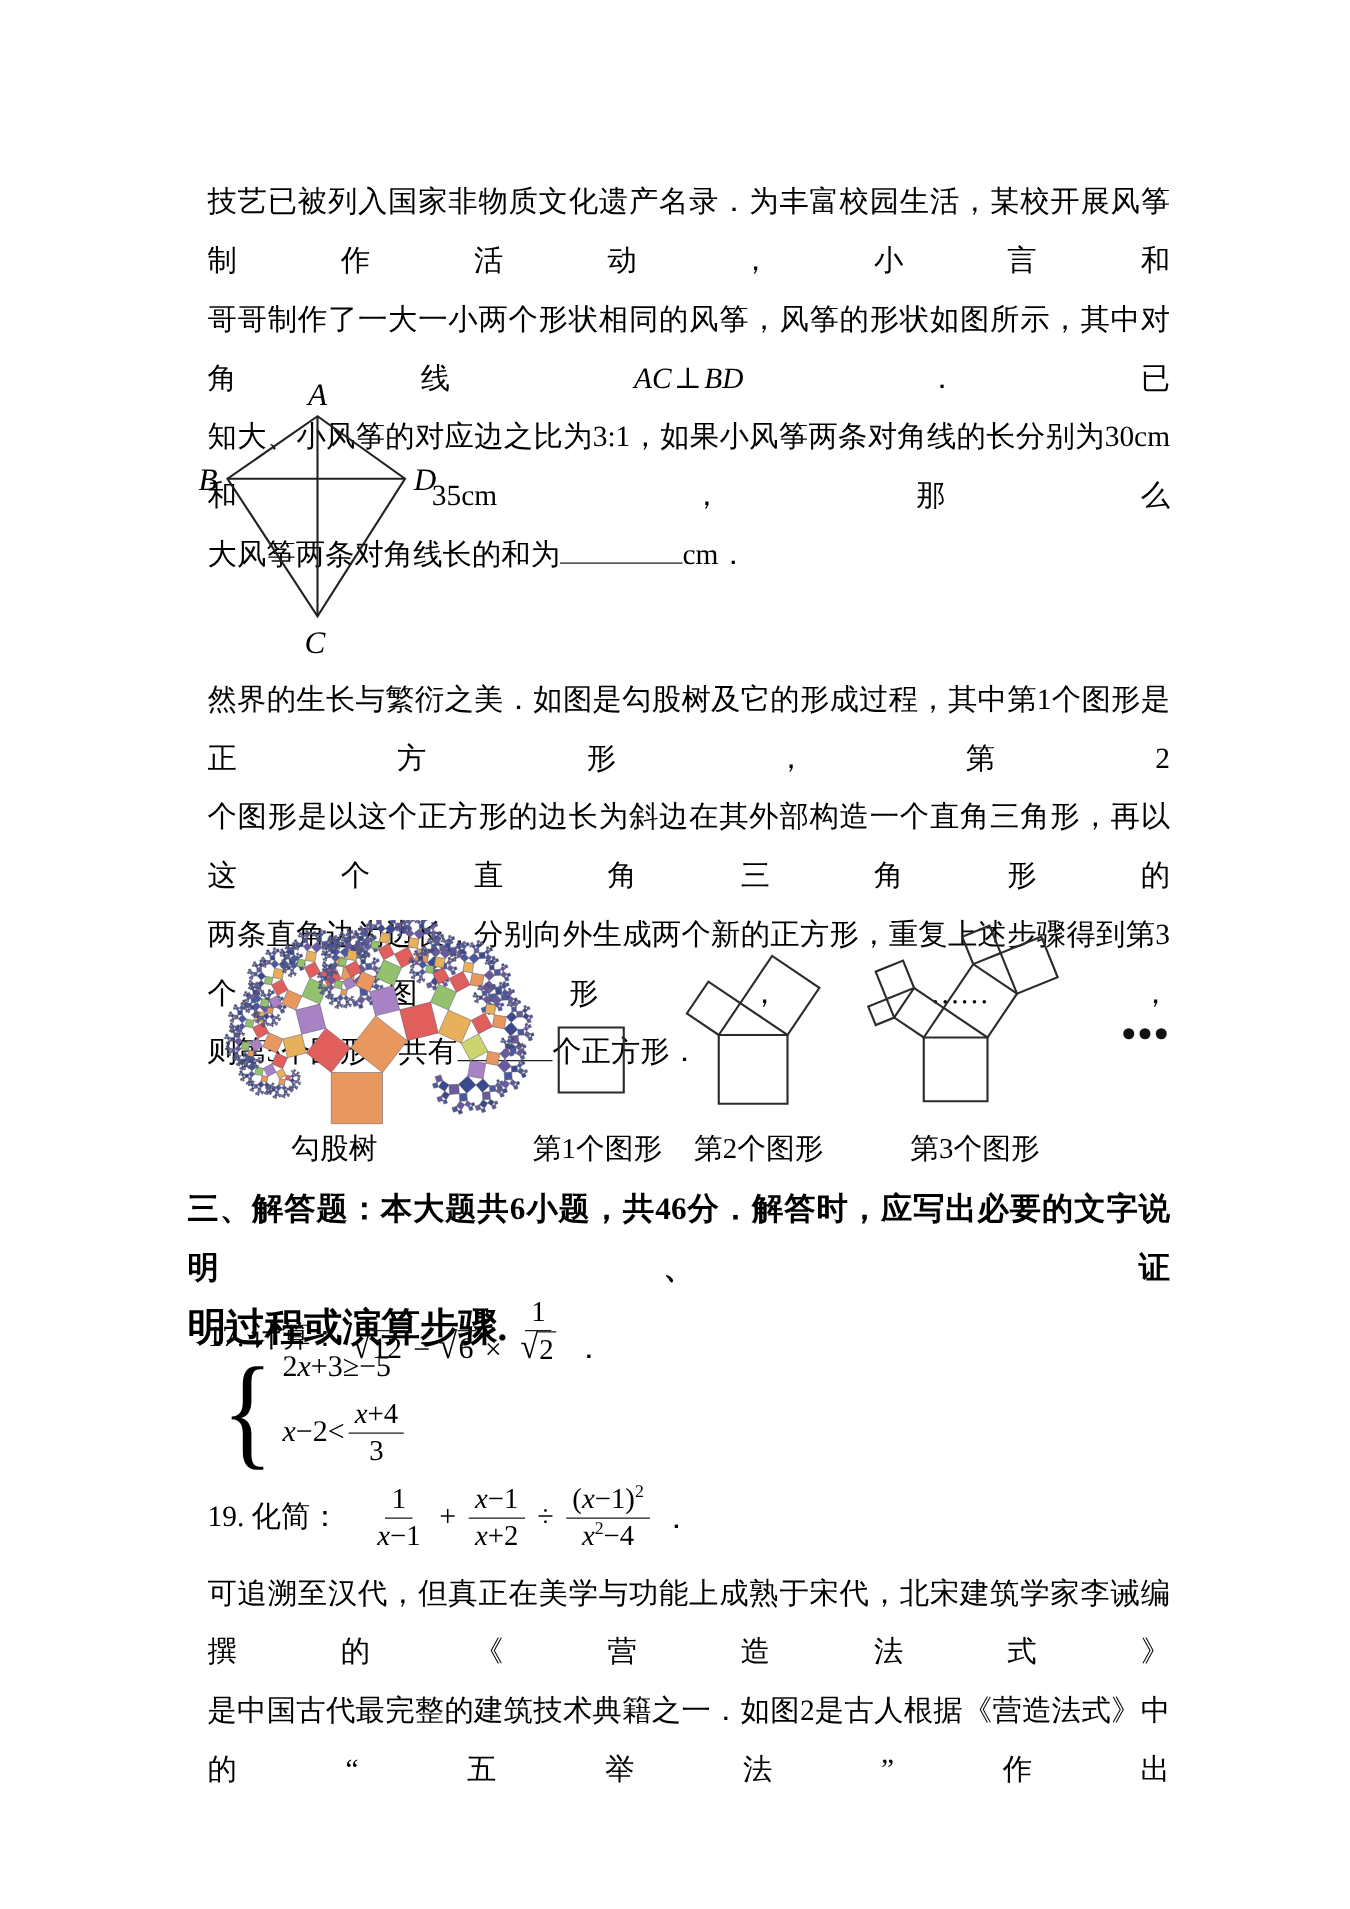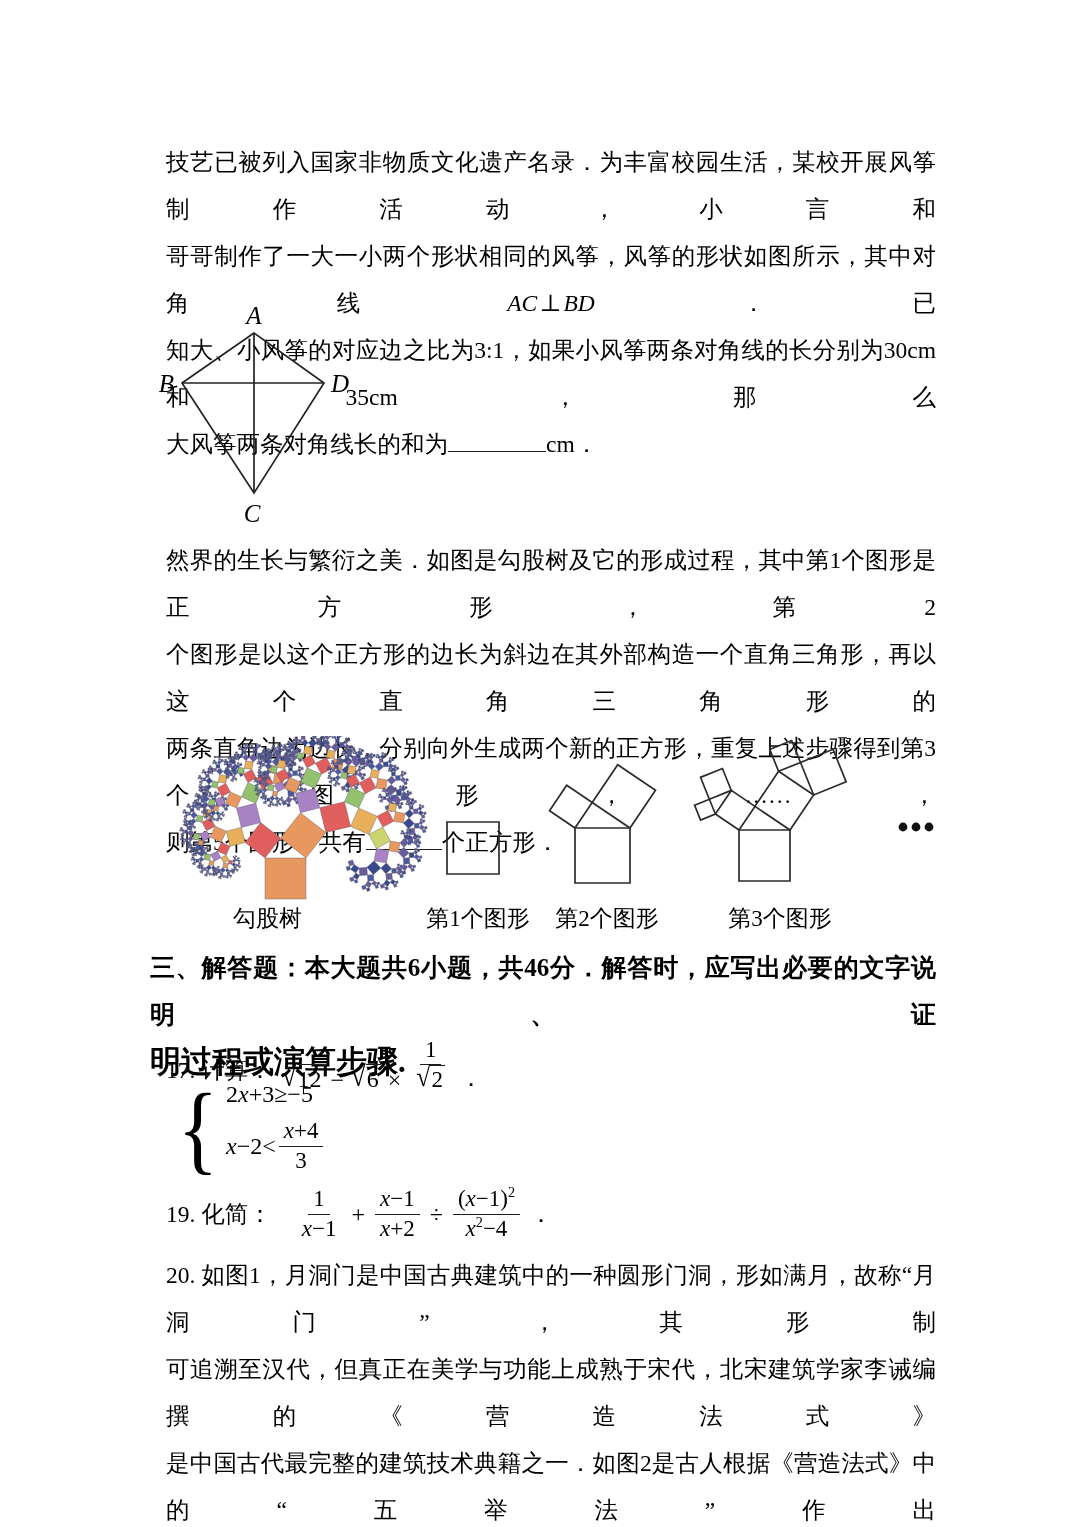--- a/index.html
+++ b/index.html
@@ -1172,20 +1172,19 @@
       </span>
     <span class="op">÷</span>
     <span class="frac">
       <span class="num"><span>(</span><span class="mi">x</span><span>−1)</span><sup class="s2">2</sup></span>
       <span class="den"><span class="mi">x</span><sup class="s2">2</sup><span>−4</span></span>
     </span>
     <span style="margin-left:6px;">．</span>
   </div>
 
   <div class="abs" style="left:166px;top:1252px;width:770px;">
-    <div class="wline j">20. 如图1，月洞门是中国古典建筑中的一种圆形门洞，形如满月，故称“月洞门”，其形制</div>
     <div class="wline j">可追溯至汉代，但真正在美学与功能上成熟于宋代，北宋建筑学家李诫编撰的《营造法式》</div>
     <div class="wline j">是中国古代最完整的建筑技术典籍之一．如图2是古人根据《营造法式》中的“五举法”作出</div>
   </div>
 
   <div class="abs" style="left:0;top:1532px;width:1080px;text-align:center;font-size:22px;">答案第4页，共8页</div>
 
 </div>
 
 </body></html>

